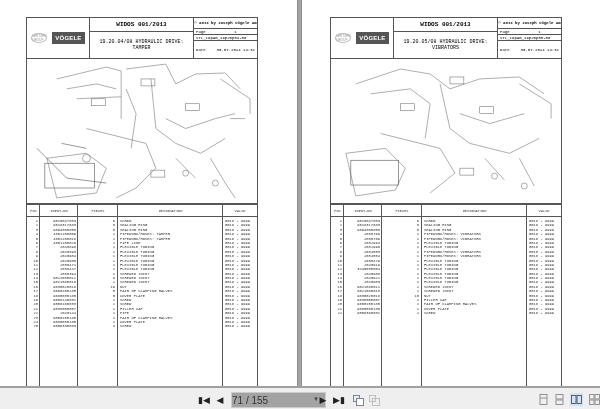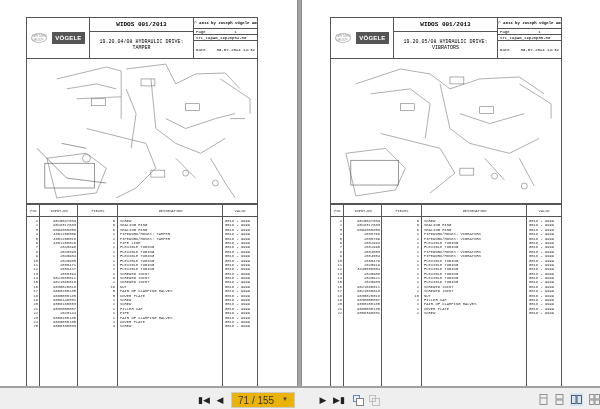--- a/index.html
+++ b/index.html
@@ -36,21 +36,21 @@
   .tbl .tbody { position: absolute; left: 0; right: 0; top: 14px; }
   .tbl .tr { display: flex; height: 4.4px; line-height: 4.4px; font-size: 3.8px; color: #333; white-space: nowrap; }
   .c-pos { width: 13px; text-align: right; padding-right: 2px; }
   .c-id { width: 38px; text-align: right; padding-right: 2px; }
   .c-pc { width: 40px; text-align: right; padding-right: 3px; }
   .c-des { width: 105px; padding-left: 2px; overflow: hidden; }
   .c-val { flex: 1; padding-left: 2px; }
   .thead .c-pos, .thead .c-id, .thead .c-pc, .thead .c-des, .thead .c-val { text-align: center; padding: 0; }
   .toolbar { position: absolute; left: 0; top: 386px; width: 600px; height: 23px; background: #efefef; border-top: 2px solid #a0a0a0; }
   .tb-btn { position: absolute; top: 6px; height: 12px; display: flex; align-items: center; justify-content: center; color: #222; font-family: "DejaVu Sans", sans-serif; font-size: 9px; cursor: pointer; }
-  .page-select { position: absolute; left: 231px; top: 4px; width: 64px; height: 16px; background: #eab308; border: 1px solid #ccc; display: flex; align-items: center; font-family: "Liberation Sans", sans-serif; font-size: 10px; color: #333; padding-left: 6px; }
+  .page-select { position: absolute; left: 231px; top: 4px; width: 95px; height: 16px; background: #a3a3a3; border: 1px solid #ccc; display: flex; align-items: center; font-family: "Liberation Sans", sans-serif; font-size: 10px; color: #333; }
   .page-select .caret { position: absolute; right: 6px; top: 3px; font-size: 6px; color: #444; }
   .view-btn { position: absolute; top: 5px; width: 13px; height: 13px; display:flex; align-items:center; justify-content:center; }
   .view-btn.active { background: #d5e2f2; }
 </style>
 </head>
 <body>
 
 <div class="viewer">
 
   <div class="page left">

